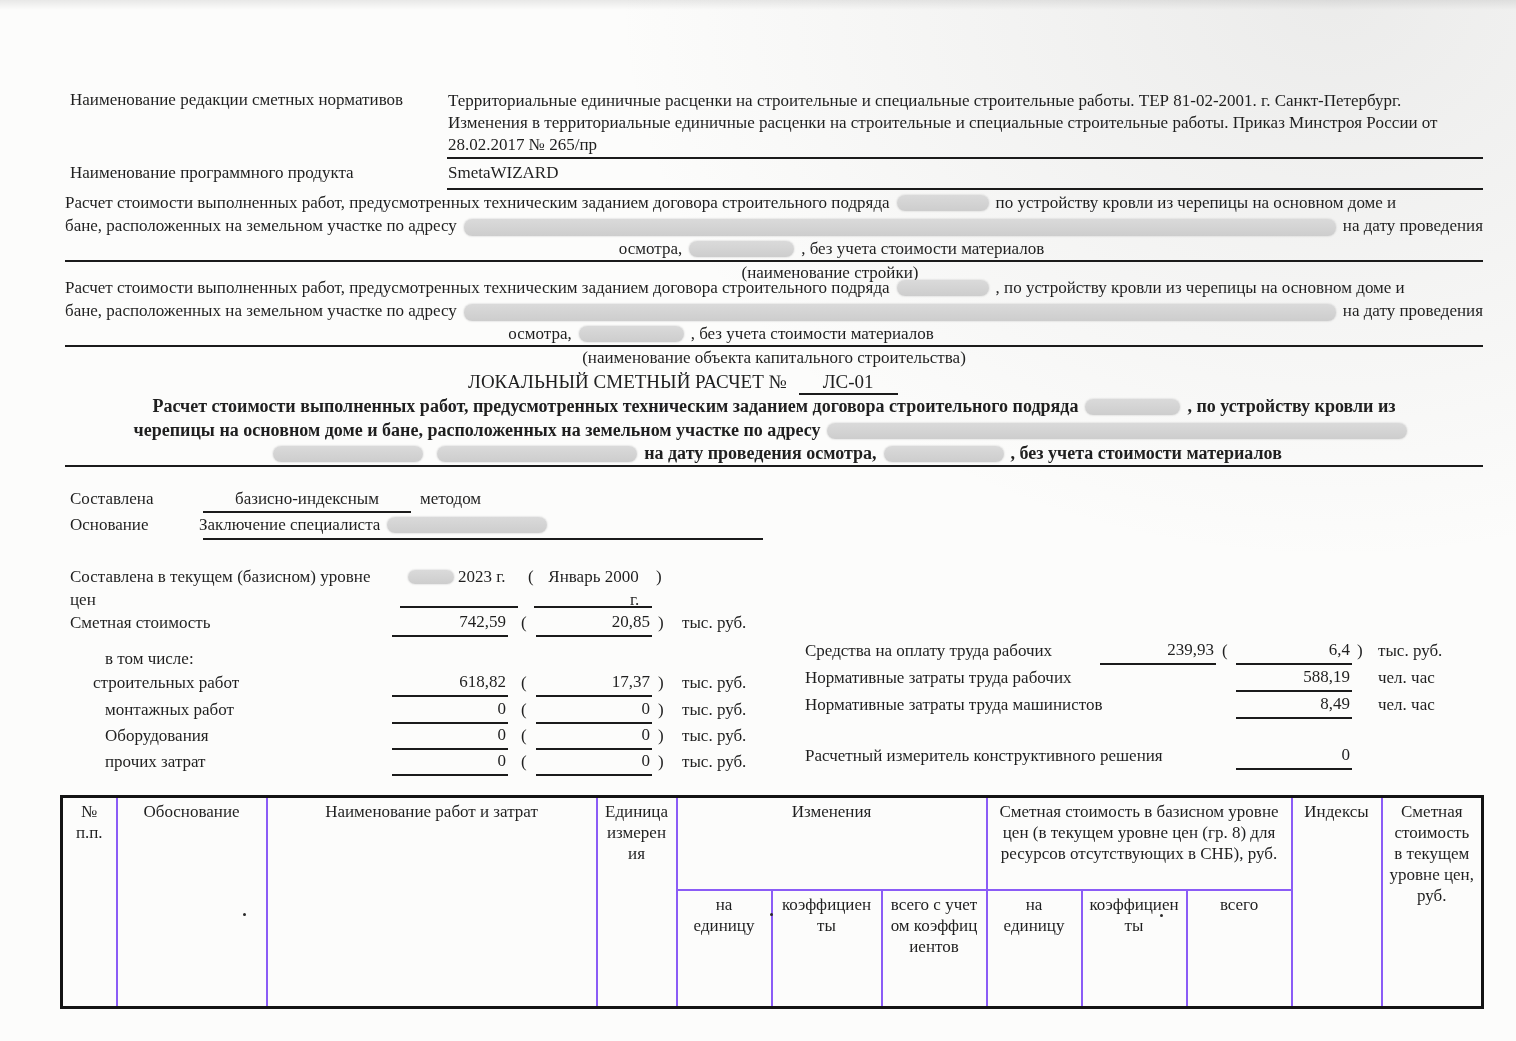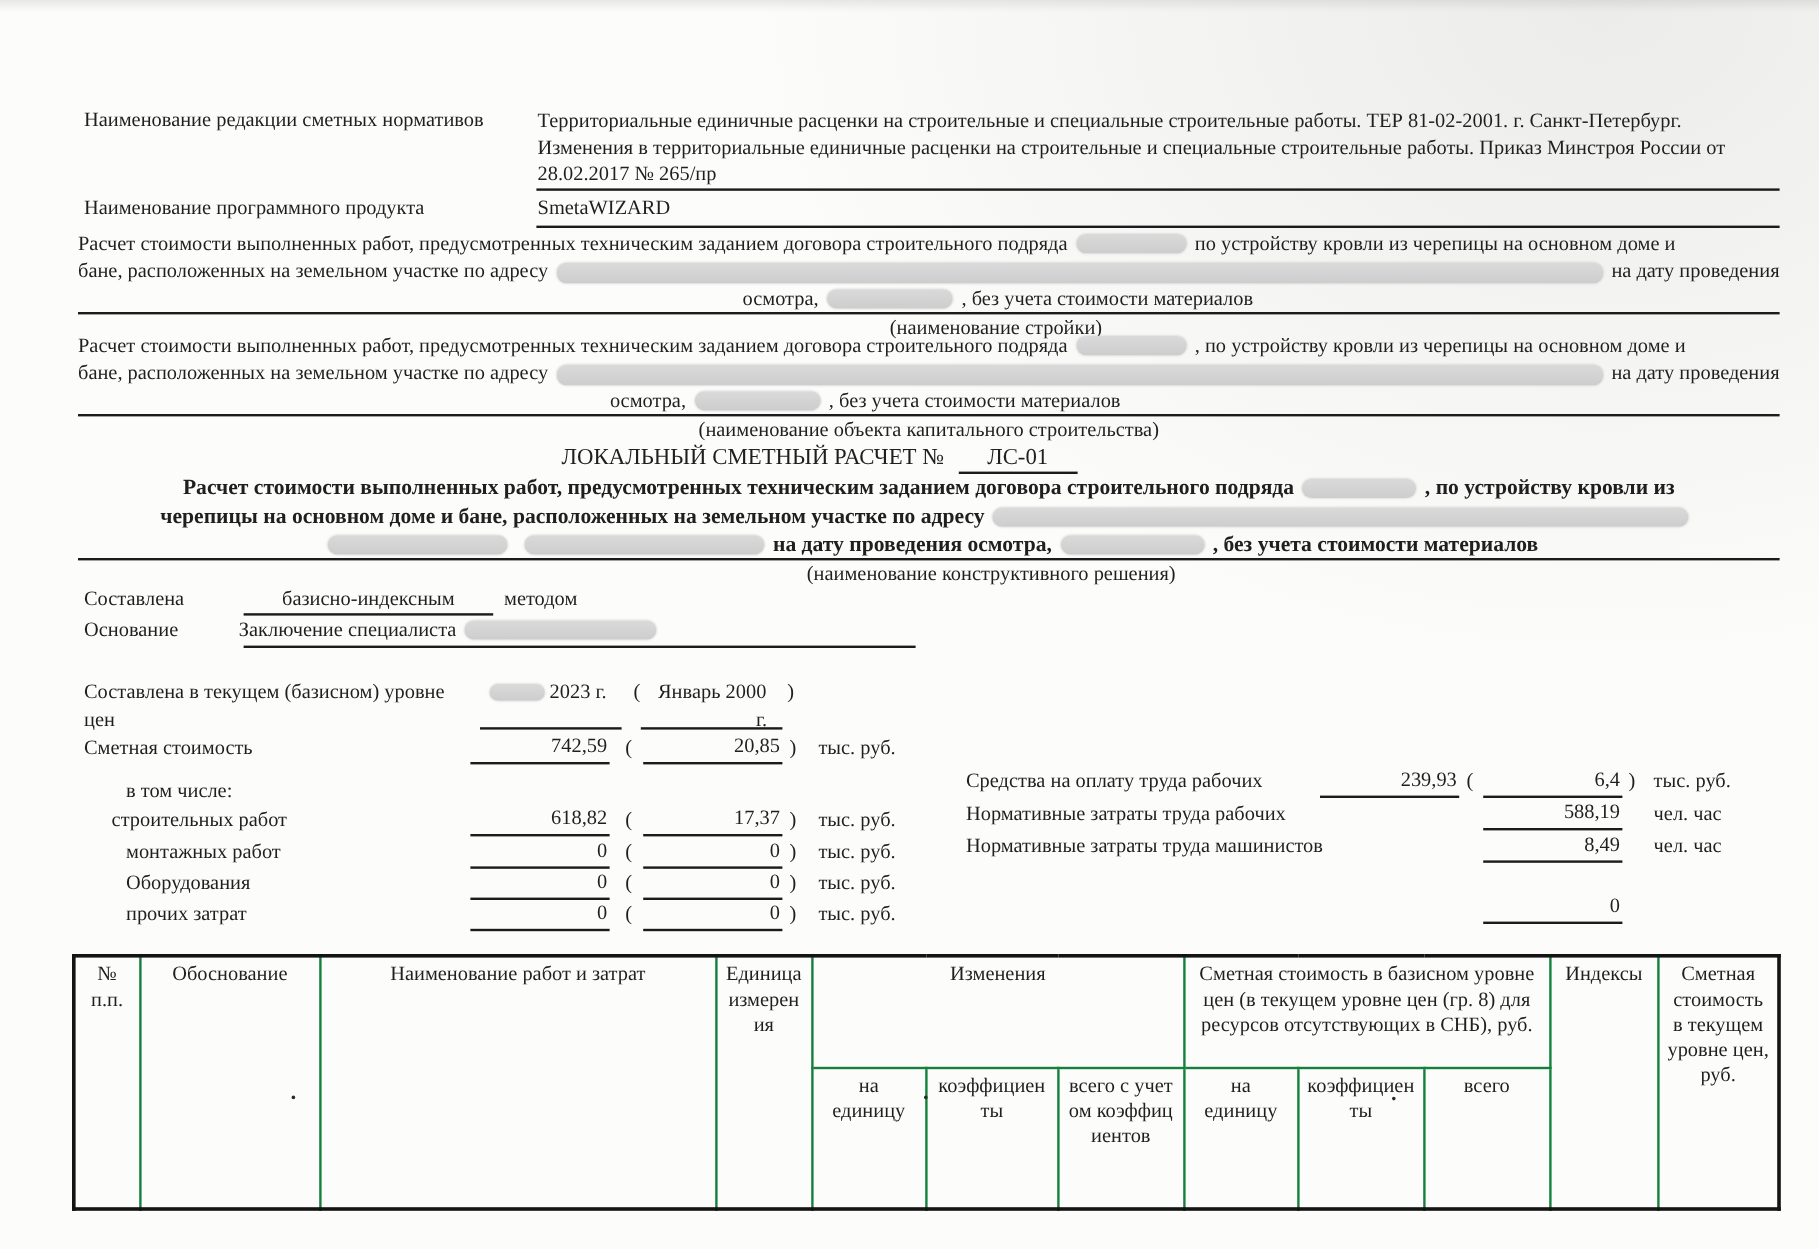--- a/index.html
+++ b/index.html
@@ -16,21 +16,21 @@
   .rule{position:absolute;background:#1b1b1b;height:2px;}
   .rule.thin{height:1.5px;}
   .uline{position:absolute;background:#1b1b1b;height:1.5px;}
   .vbox{position:absolute;text-align:right;border-bottom:2px solid #1b1b1b;padding:0 2px 3px 0;width:114px;white-space:nowrap;}
   .redact{display:inline-block;height:16px;border-radius:8px;margin:0 7px;vertical-align:-3px;
           background:linear-gradient(180deg,#dadada,#cdcdcd);box-shadow:0 0 2px rgba(190,190,190,.9);}
   .flexline{position:absolute;display:flex;align-items:flex-end;}
   .flexline span{white-space:nowrap;}
   table.hdr{position:absolute;left:60px;top:795px;border-collapse:collapse;table-layout:fixed;
             border:3px solid #141414;width:1421px;}
-  table.hdr td{border:2px solid #15803d;vertical-align:top;text-align:center;padding:3px 6px;line-height:21px;}
+  table.hdr td{border:2px solid #8b5cf6;vertical-align:top;text-align:center;padding:3px 6px;line-height:21px;}
   td.brk{word-break:break-all;}
   td.pad14{padding:3px 14px;}
   .dot{position:absolute;width:3px;height:3px;border-radius:50%;background:#2a2a2a;}
 </style>
 </head>
 <body>
 
 <div class="page">
 
   <div class="abs" style="left:70px;top:90px">Наименование редакции сметных нормативов</div>
@@ -75,21 +75,20 @@
   <div class="abs w ctr boldp" style="top:396px">
     <span>Расчет стоимости выполненных работ, предусмотренных техническим заданием договора строительного подряда</span><span class="redact" style="width:95px"></span><span>, по устройству кровли из</span>
   </div>
   <div class="abs w ctr boldp" style="top:443px">
     <span class="redact" style="width:150px"></span><span class="redact" style="width:200px"></span><span>на дату проведения осмотра,</span><span class="redact" style="width:120px"></span><span>, без учета стоимости материалов</span>
   </div>
   <div class="abs w ctr boldp" style="top:420px">
     <span>черепицы на основном доме и бане, расположенных на земельном участке по адресу</span><span class="redact" style="width:580px"></span>
   </div>
   <div class="rule thin" style="left:65px;top:465px;width:1418px"></div>
-  <div class="abs w ctr bx" style="top:468px;padding-left:104px">(наименование конструктивного решения)</div>
 
   <div class="abs" style="left:70px;top:489px">Составлена</div>
   <div class="abs ctr" style="left:203px;top:489px;width:208px">базисно-индексным</div>
   <div class="uline" style="left:203px;top:511px;width:208px"></div>
   <div class="abs" style="left:420px;top:489px">методом</div>
 
   <div class="abs" style="left:70px;top:515px">Основание</div>
   <div class="abs" style="left:199px;top:515px">
     <span>Заключение специалиста</span><span class="redact" style="width:160px"></span>
   </div>
@@ -151,20 +150,21 @@
   <div class="abs" style="left:1378px;top:641px">тыс. руб.</div>
 
   <div class="abs" style="left:805px;top:668px">Нормативные затраты труда рабочих</div>
   <div class="vbox" style="left:1236px;top:667px">588,19</div>
   <div class="abs" style="left:1378px;top:668px">чел. час</div>
 
   <div class="abs" style="left:805px;top:695px">Нормативные затраты труда машинистов</div>
   <div class="vbox" style="left:1236px;top:694px">8,49</div>
   <div class="abs" style="left:1378px;top:695px">чел. час</div>
 
+  <div class="abs" style="left:805px;top:746px">Расчетный измеритель конструктивного решения</div>
   <div class="vbox" style="left:1236px;top:745px">0</div>
 
   <table class="hdr">
     <colgroup>
       <col style="width:55px">
         <col style="width:150px">
         <col style="width:330px">
         <col style="width:80px">
       <col style="width:95px">
         <col style="width:110px">

